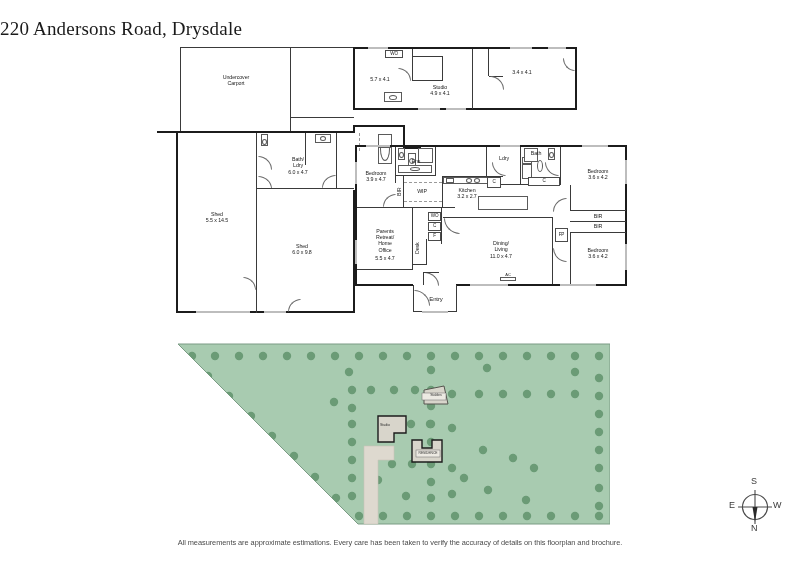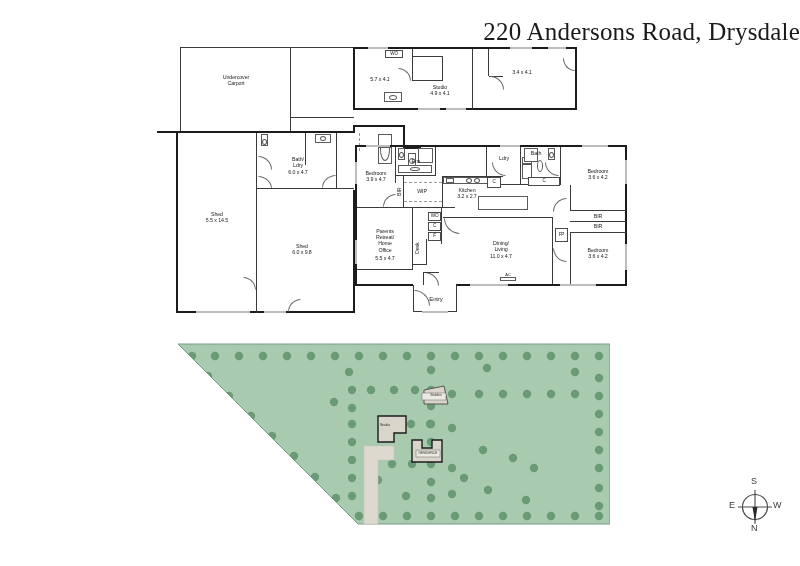--- a/index.html
+++ b/index.html
@@ -12,23 +12,23 @@
   #page {
     position: relative;
     width: 800px; height: 566px;
     background: #ffffff;
   }
   
   #title {
     position: absolute;
     left: 0; top: 18px;
     width: 800px;
-    text-align: right;
+    text-align: left;
     font-family: "Liberation Serif", serif;
-    font-size: 25px;
+    font-size: 19px;
     color: #1a1a1a;
     letter-spacing: 0.2px;
   }
   
   .fp { position: absolute; }
   .wall-thick  { position: absolute; background: #1c1c1c; }
   .wall-thin   { position: absolute; background: #3a3a3a; }
   .win         { position: absolute; background: #bdbdbd; }
   .rlabel {
     position: absolute;
@@ -434,14 +434,15 @@
       <line x1="29" y1="12" x2="29" y2="46" stroke="#4a4a4a" stroke-width="1.1"></line>
       <line x1="12" y1="29" x2="46" y2="29" stroke="#4a4a4a" stroke-width="1.1"></line>
       <polygon points="29,29 26.5,29 29,44 31.5,29" fill="#2a2a2a"></polygon>
     </svg>
     <div class="comp-letter" style="left:25px;top:-2px;">S</div>
     <div class="comp-letter" style="left:47px;top:22px;">W</div>
     <div class="comp-letter" style="left:25px;top:45px;">N</div>
     <div class="comp-letter" style="left:3px;top:22px;">E</div>
   </div>
 
+  <div id="footer">All measurements are approximate estimations. Every care has been taken to verify the accuracy of details on this floorplan and brochure.</div>
 
 </div>
 
 </body></html>

